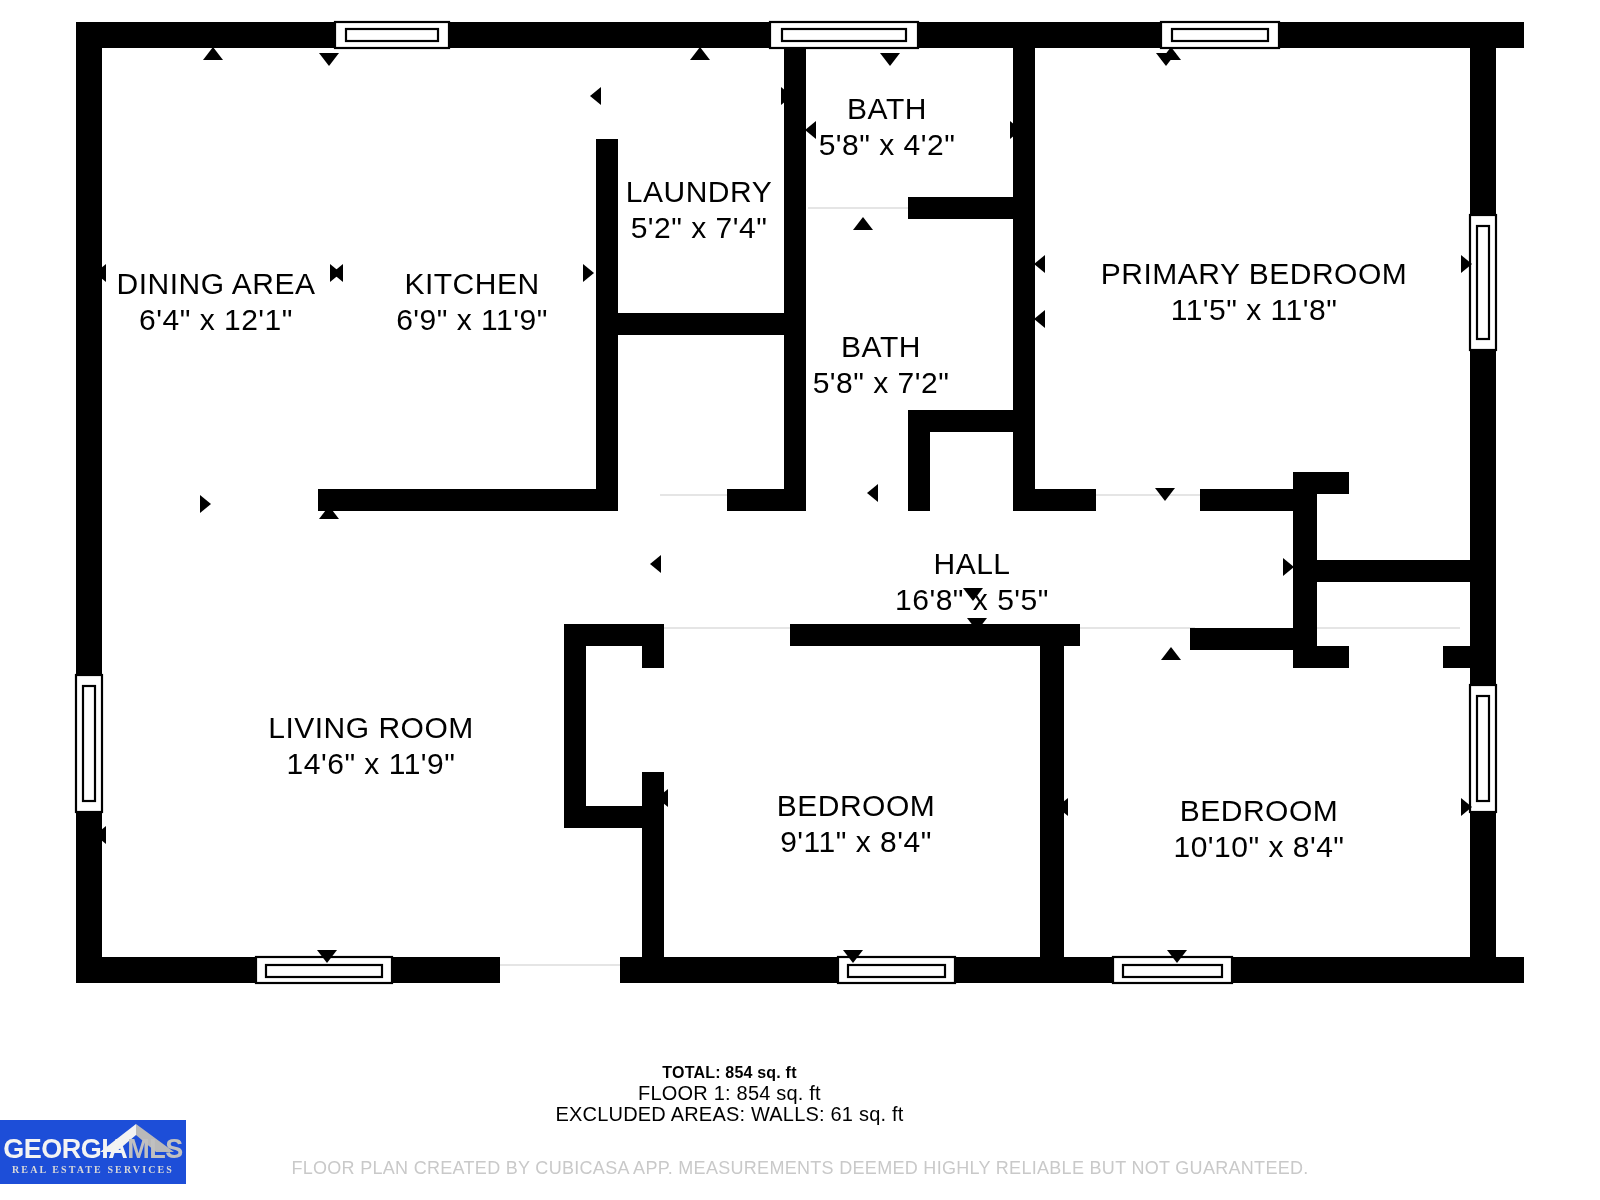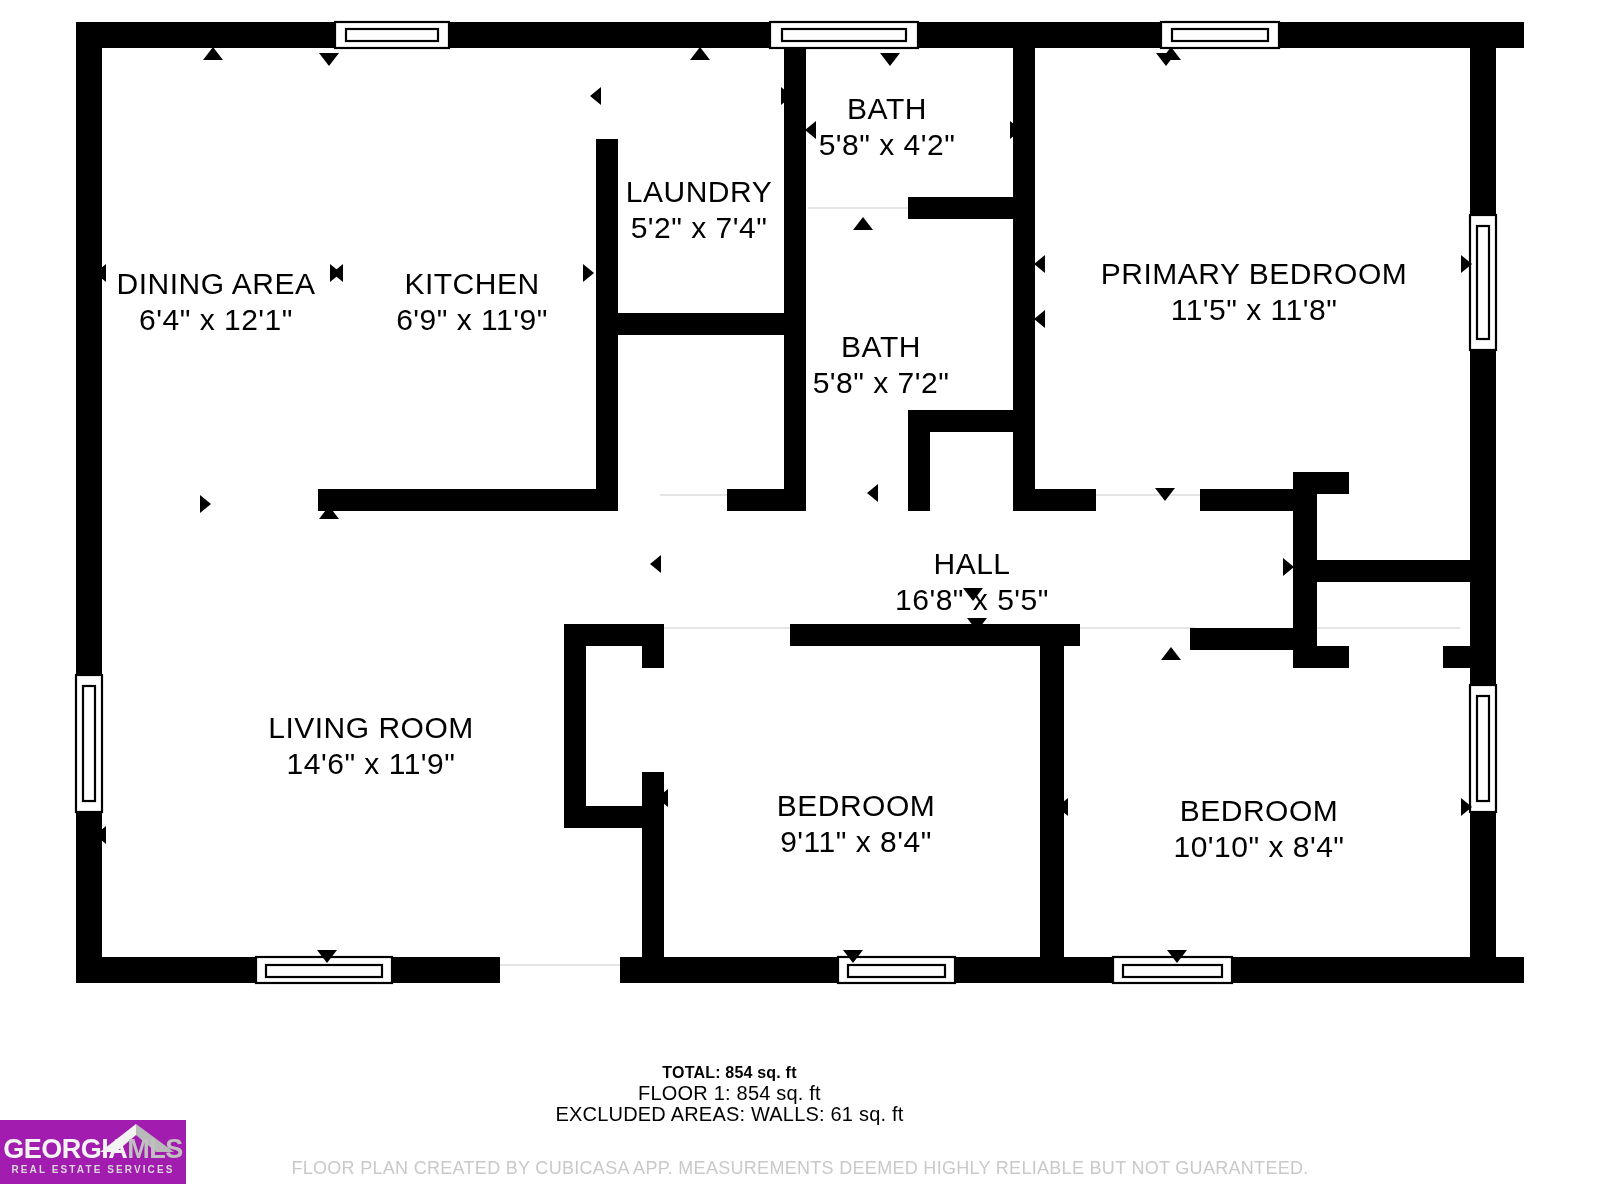--- a/index.html
+++ b/index.html
@@ -64,21 +64,21 @@
     font-size: 18px;
     letter-spacing: 0.3px;
     color: #c9c9c9;
   }
   .logo {
     position: absolute;
     left: 0;
     top: 1120px;
     width: 186px;
     height: 64px;
-    background: #a21caf;
+    background: #1d4ed8;
     overflow: hidden;
   }
   .logo-inner {
     position: relative;
     width: 100%;
     height: 100%;
   }
   .logo-text {
     position: absolute;
     left: 0;
@@ -93,21 +93,21 @@
     white-space: nowrap;
   }
   .logo-text .g1 { color: #f3f3f3; }
   .logo-text .g2 { color: #c0c0c0; }
   .logo-sub {
     position: absolute;
     left: 0;
     top: 44px;
     width: 186px;
     text-align: center;
-    font-family: Liberation Sans, sans-serif;
+    font-family: Liberation Serif, serif;
     font-size: 10px;
     font-weight: bold;
     letter-spacing: 2.1px;
     color: #d8d8d8;
     white-space: nowrap;
   }
   .logo-roof {
     position: absolute;
     right: 12px;
     top: 4px;

